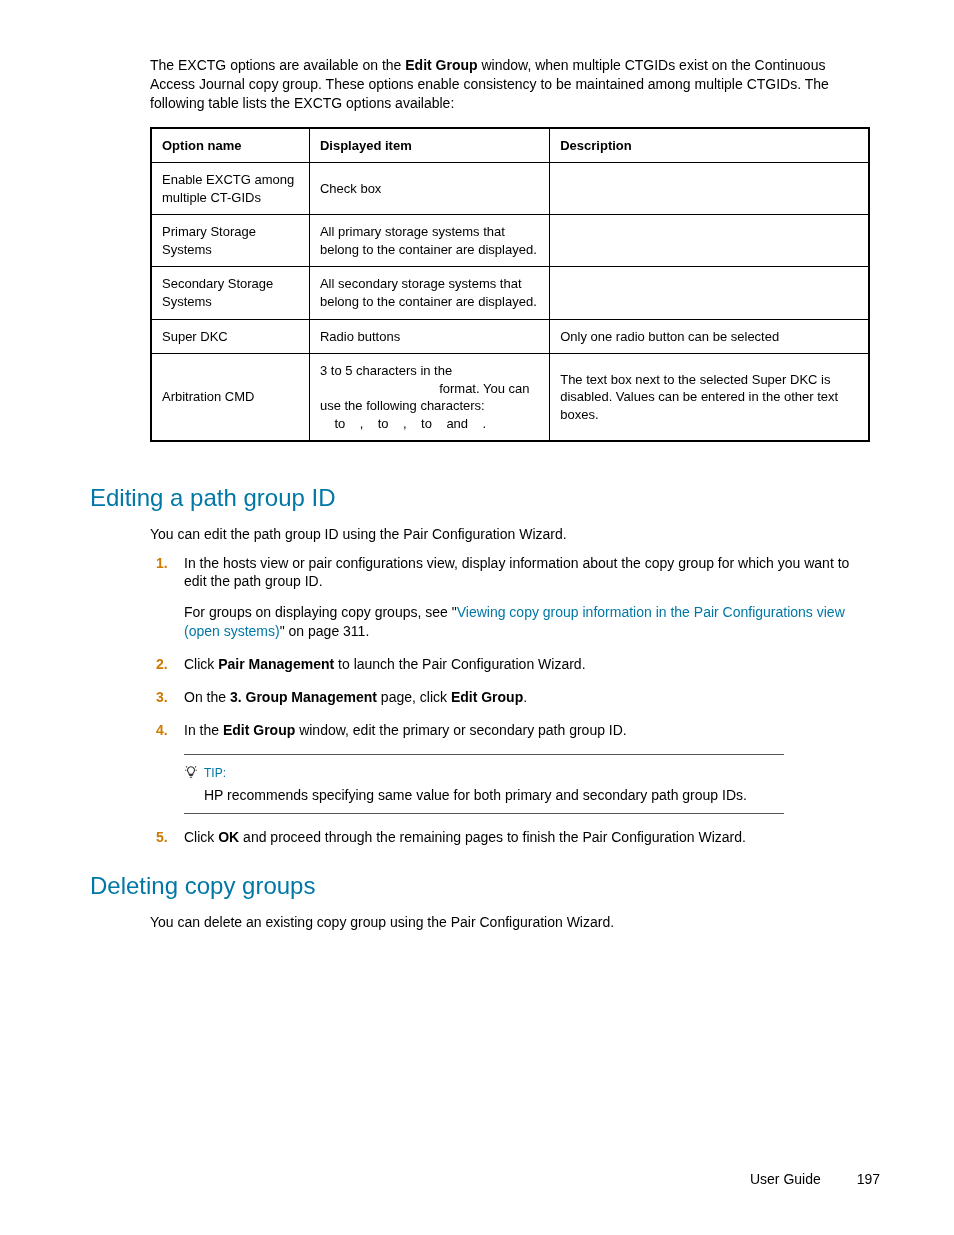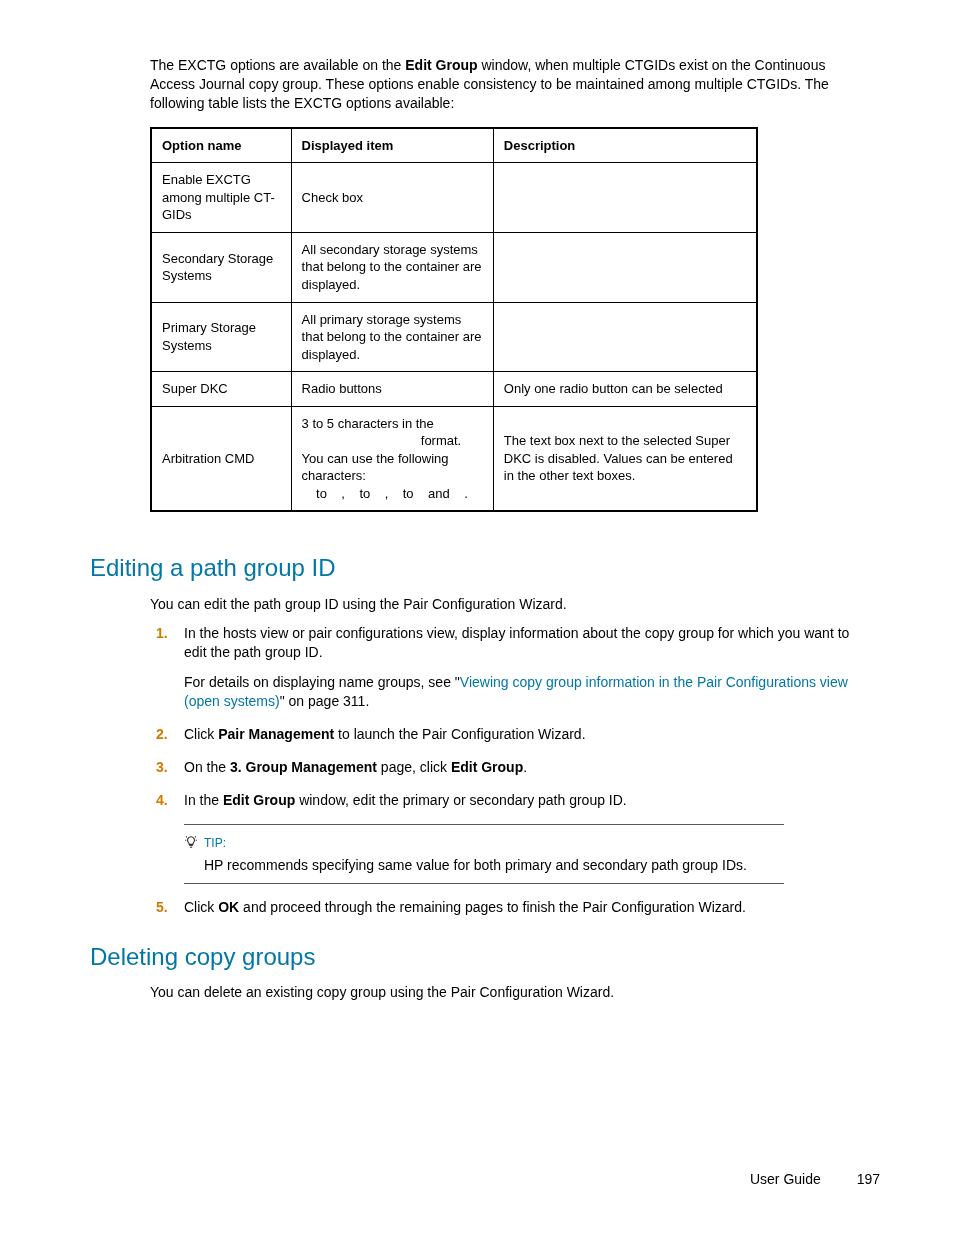--- a/index.html
+++ b/index.html
@@ -16,21 +16,21 @@
     box-sizing: border-box;
     padding: 56px 90px 0 90px;
     line-height: 1.35;
   }
   .intro {
     margin: 0 0 14px 60px;
   }
   b, .b { font-weight: 600; }
   table.opts {
     border-collapse: collapse;
-    width: 608px;
+    width: 720px;
     margin: 0 0 40px 60px;
     border: 2px solid #000;
     font-size: 13px;
   }
   table.opts th, table.opts td {
     border: 1px solid #000;
     padding: 8px 10px;
     text-align: left;
     vertical-align: middle;
     font-weight: 300;
@@ -110,27 +110,27 @@
       <th>Description</th>
     </tr>
   </thead>
   <tbody>
     <tr>
       <td>Enable EXCTG among multiple CT-GIDs</td>
       <td>Check box</td>
       <td></td>
     </tr>
     <tr>
-      <td>Secondary Storage Systems</td>
-      <td>All secondary storage systems that belong to the container are displayed.</td>
+      <td>Primary Storage Systems</td>
+      <td>All primary storage systems that belong to the container are displayed.</td>
       <td></td>
     </tr>
     <tr>
-      <td>Primary Storage Systems</td>
-      <td>All primary storage systems that belong to the container are displayed.</td>
+      <td>Secondary Storage Systems</td>
+      <td>All secondary storage systems that belong to the container are displayed.</td>
       <td></td>
     </tr>
     <tr>
       <td>Super DKC</td>
       <td>Radio buttons</td>
       <td>Only one radio button can be selected</td>
     </tr>
     <tr>
       <td>Arbitration CMD</td>
       <td style="white-space:pre-wrap;">3 to 5 characters in the
@@ -141,21 +141,21 @@
   </tbody>
 </table>
 
 <h2 class="section">Editing a path group ID</h2>
 <p class="body-p">You can edit the path group ID using the Pair Configuration Wizard.</p>
 
 <ol class="steps">
   <li>
     <span>In the hosts view or pair configurations view, display information about the copy group for which you want to edit the path group ID.</span>
     <p style="margin:12px 0 0 0;">
-      <span>For details on displaying name groups, see "</span><a href="#" class="xref">Viewing copy group information in the Pair Configurations view (open systems)</a><span>" on page 311.</span>
+      <span>For groups on displaying copy groups, see "</span><a href="#" class="xref">Viewing copy group information in the Pair Configurations view (open systems)</a><span>" on page 311.</span>
     </p>
   </li>
   <li>
     <span>Click </span><b>Pair Management</b><span> to launch the Pair Configuration Wizard.</span>
   </li>
   <li>
     <span>On the </span><b>3. Group Management</b><span> page, click </span><b>Edit Group</b><span>.</span>
   </li>
   <li>
     <span>In the </span><b>Edit Group</b><span> window, edit the primary or secondary path group ID.</span>

